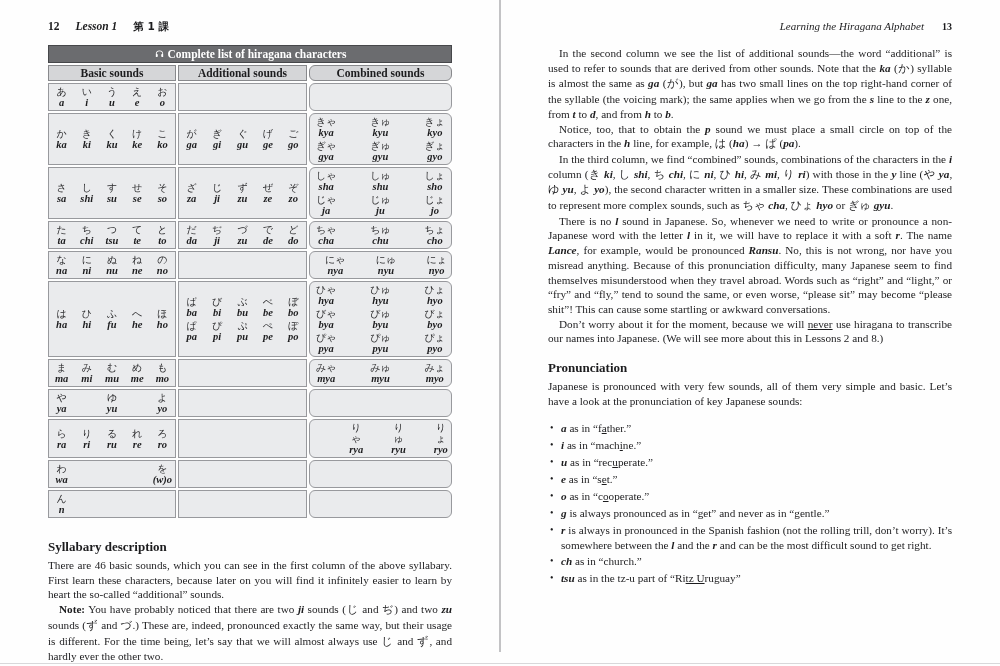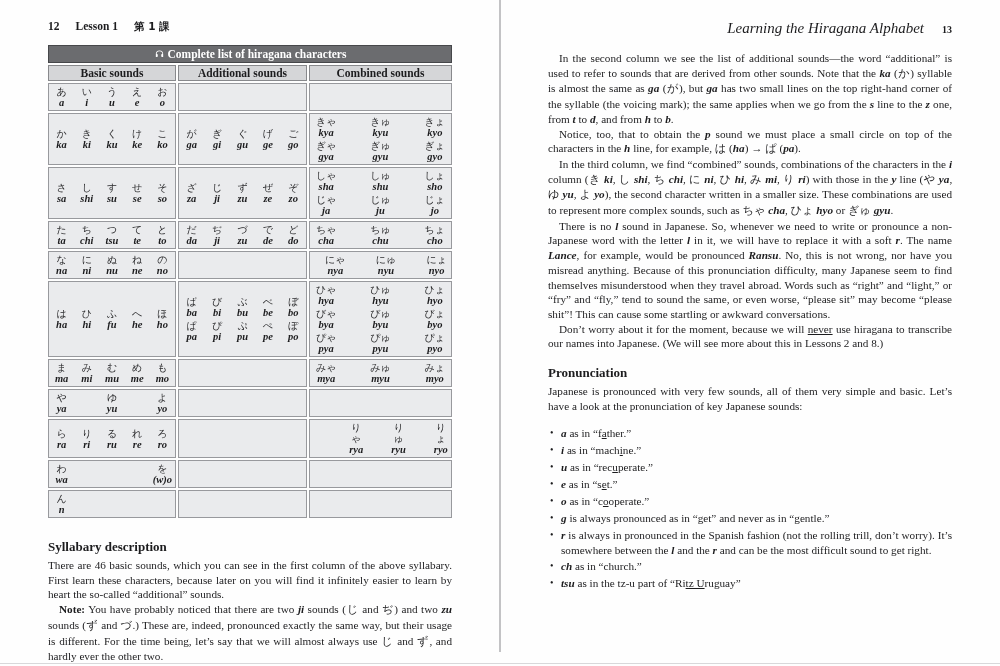--- a/index.html
+++ b/index.html
@@ -14,43 +14,43 @@
   .spread { position:relative; width:1000px; height:666px; background:#fefefe; }
   .gutter { position:absolute; left:499px; top:0; width:2px; height:652px; background:#c3c3c5; }
   .bottom-edge { position:absolute; left:0; bottom:2px; width:1000px; height:1px; background:#d8d8da; }
 
   .page { position:absolute; top:20px; width:404px; }
   .page-left  { left:48px; }
   .page-right { left:548px; }
 
   
   .lp-head { display:flex; align-items:baseline; gap:16px; font-size:11.5px; font-weight:bold; }
-  .lp-head .lesson { }
+  .lp-head .lesson { font-style:italic; }
   .lp-head .kanji { font-family:"DejaVu Sans", sans-serif; font-size:10.5px; }
   .rp-head { display:flex; justify-content:flex-end; align-items:baseline; gap:18px; }
-  .rp-head .rtitle { font-style:italic; font-size:15px; }
+  .rp-head .rtitle { font-style:italic; font-size:11px; }
   .rp-head .pnum { font-weight:bold; font-size:10px; }
 
   
   .tablewrap { margin-top:11px; }
   .ttl {
     background:#6b6c6f; border:1px solid #46474a; color:#fff;
     height:18px; display:flex; align-items:center; justify-content:center; gap:3px;
     font-weight:bold; font-size:11.5px;
   }
   .trow { display:flex; gap:2px; margin-top:2px; }
   .hcell {
     background:#d5d6d8; border:1px solid #88898c; font-weight:bold; font-size:11.5px;
     text-align:center; padding:1px 0;
   }
   .cell {
     border:1px solid #98999d; background:#eaebed;
     display:flex; flex-direction:column; justify-content:center; gap:2px; padding:2px 0;
   }
-  .c0 { flex:0 0 128px; } .c1 { flex:0 0 129px; } .c2 { flex:0 0 143px; }
+  .c0 { flex:0 0 128px; } .c1 { flex:0 0 129px; } .c2 { flex:0 0 143px;border-radius:6px; }
   .line { display:grid; }
   .cols5 { grid-template-columns:repeat(5,1fr); }
   .cols3 { grid-template-columns:repeat(3,1fr);gap:22px; }
   .unit { text-align:center; }
   .kana { display:block; font-size:10px; line-height:11px; font-family:"DejaVu Sans", sans-serif; color:#2a2a2c; }
   .romaji { display:block; font-size:10.5px; line-height:11px; font-weight:bold; font-style:italic; }
 
   
   .sec-heading { font-size:13px; font-weight:bold; margin-bottom:3px; }
   .bodytext p { font-size:11.2px; line-height:14.7px; text-align:justify; }

